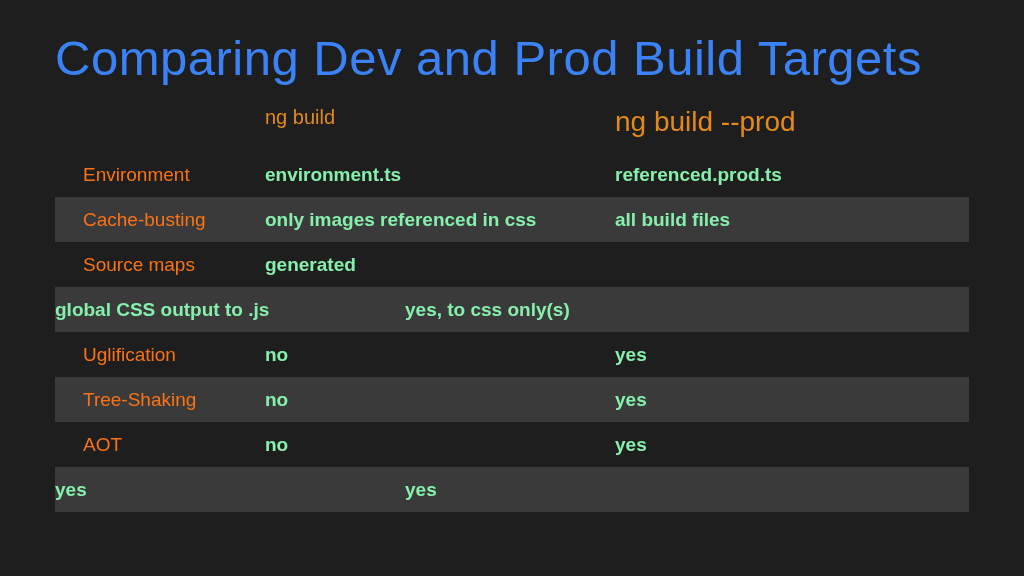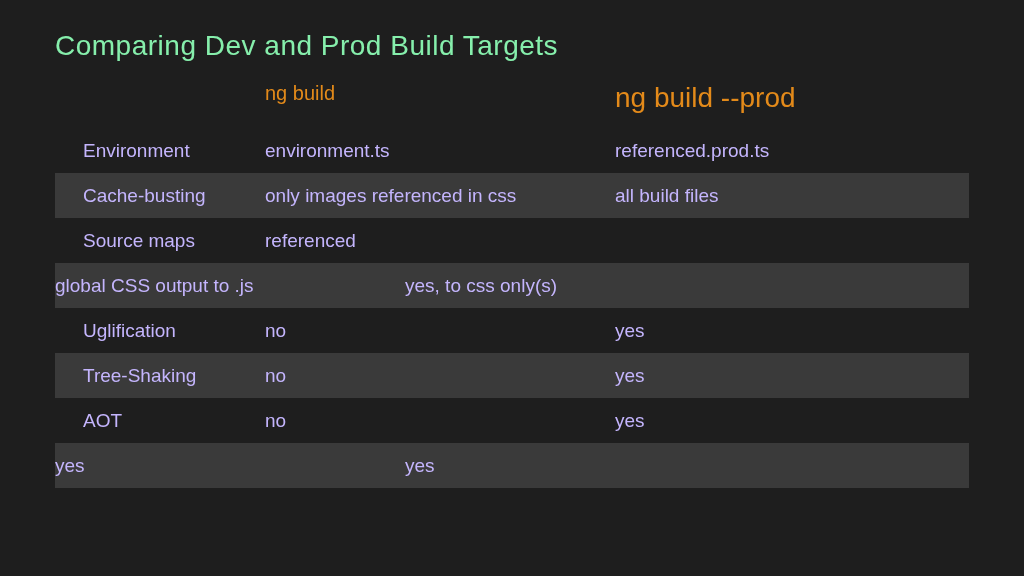--- a/index.html
+++ b/index.html
@@ -14,23 +14,23 @@
       font-family: 'Segoe UI Light', 'Segoe UI', Arial, sans-serif;
       color: #e0e0e0;
       overflow: hidden;
     }
     .slide {
       width: 100%;
       height: 100%;
       padding: 30px 55px 0 55px;
     }
     .title {
-      font-size: 28px;
+      font-size: 49px;
       font-weight: 300;
-      color: #86efac;
+      color: #3b82f6;
       margin-bottom: 20px;
       letter-spacing: 0.5px;
     }
     .table-container {
       width: 100%;
       margin-top: 8px;
     }
     .header-row {
       display: flex;
       padding: 0 0 14px 0;
@@ -59,27 +59,27 @@
       height: 45px;
       font-size: 19px;
       font-weight: 300;
       color: #d8d8d8;
     }
     .data-row:nth-child(odd) {
       background: #3a3a3a;
     }
     .data-row .col-label {
       font-weight: 400;
-      color: #c4b5fd;
+      color: #f97316;
     }
     .data-row .col-build,
     .data-row .col-prod {
       font-size: 19px;
-      color: #c4b5fd;
-      font-weight: 400;
+      color: #86efac;
+      font-weight: 700;
     }
   </style>
 </head>
 <body>
 
 <div class="slide">
   <h1 class="title">Comparing Dev and Prod Build Targets</h1>
 
   <div class="table-container">
     <div class="header-row">
@@ -93,21 +93,21 @@
       <div class="col-build">environment.ts</div>
       <div class="col-prod">referenced.prod.ts</div>
     </div>
     <div class="data-row">
       <div class="col-label">Cache-busting</div>
       <div class="col-build">only images referenced in css</div>
       <div class="col-prod">all build files</div>
     </div>
     <div class="data-row">
       <div class="col-label">Source maps</div>
-      <div class="col-build">referenced</div>
+      <div class="col-build">generated</div>
     </div>
     <div class="data-row">
       <div class="col-build">global CSS output to .js</div>
       <div class="col-prod">yes, to css only(s)</div>
     </div>
     <div class="data-row">
       <div class="col-label">Uglification</div>
       <div class="col-build">no</div>
       <div class="col-prod">yes</div>
     </div>

